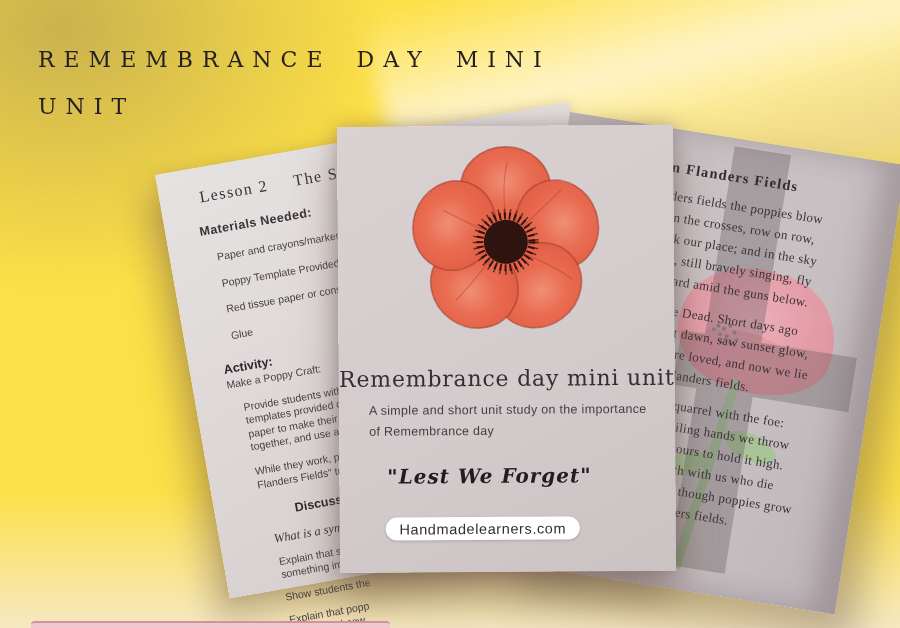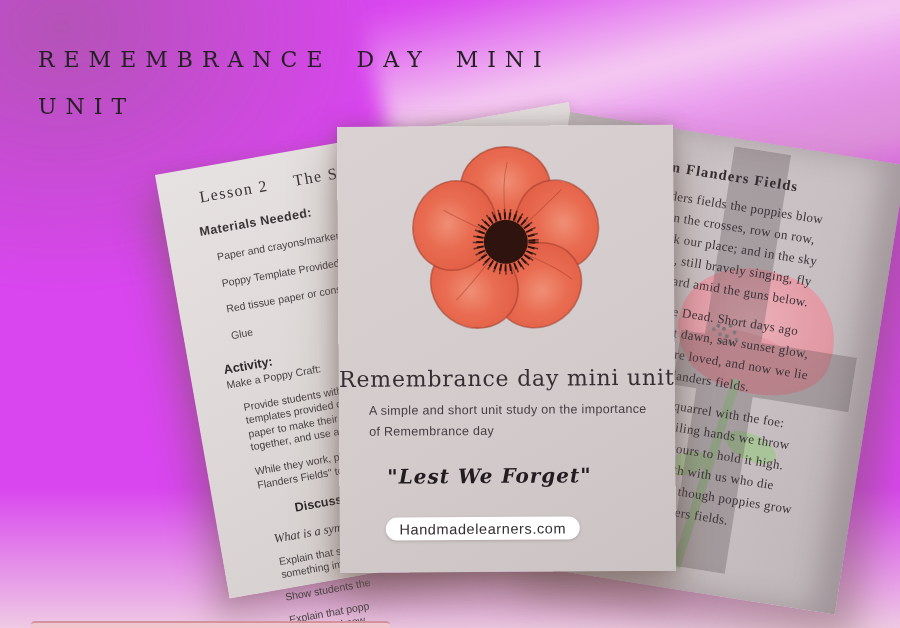--- a/index.html
+++ b/index.html
@@ -1,18 +1,18 @@
 <!DOCTYPE html>
 <html><head>
 <meta charset="utf-8">
 <style>
   html,body{margin:0;padding:0;}
   .canvas{
     position:relative;width:900px;height:628px;overflow:hidden;
-    background:#d946ef;
+    background:#fde047;
     font-family:"Liberation Sans",sans-serif;
   }
   
   .bg-dark-corner{position:absolute;left:-120px;top:-120px;width:520px;height:420px;
     background:radial-gradient(ellipse at 35% 35%, rgba(120,104,92,.38), rgba(120,104,92,0) 68%);
     filter:blur(6px);pointer-events:none;}
   .bg-light-sweep{position:absolute;left:380px;top:-80px;width:760px;height:260px;
     transform:rotate(-14deg);
     background:linear-gradient(180deg, rgba(255,250,242,0) 0%, rgba(255,250,242,.75) 45%, rgba(255,250,242,0) 100%);
     filter:blur(10px);pointer-events:none;}

